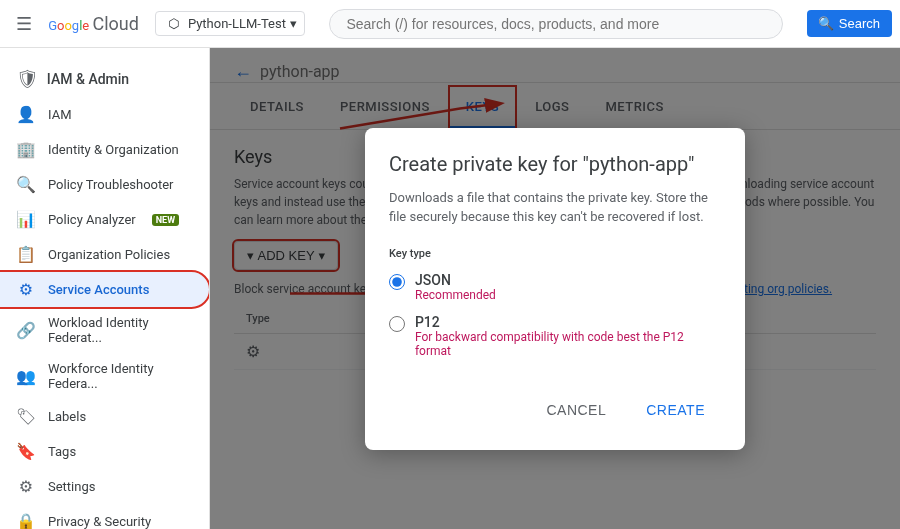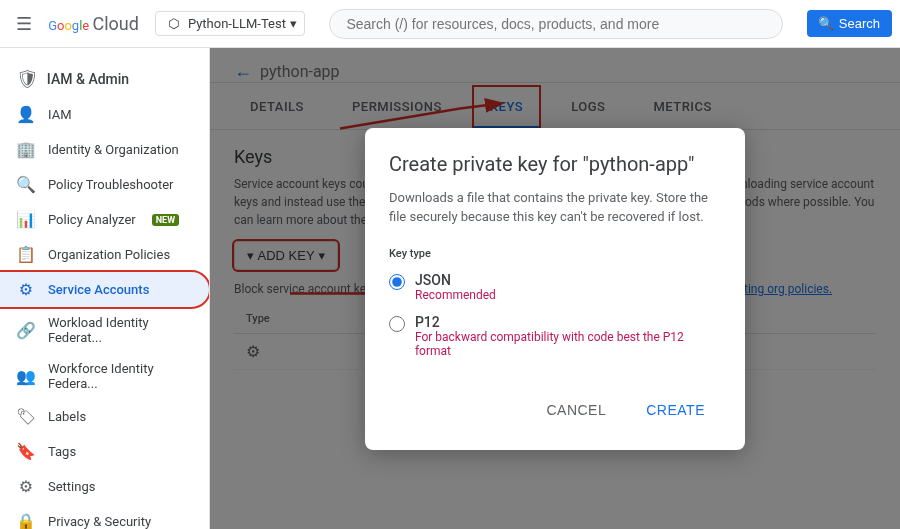--- a/index.html
+++ b/index.html
@@ -94,21 +94,21 @@
       position: relative;
     }
     .content-header {
       padding: 12px 24px 0;
       display: flex; align-items: center; gap: 8px;
       border-bottom: 1px solid #e0e0e0;
     }
     .back-btn { color: #1a73e8; cursor: pointer; font-size: 18px; }
     .page-title { font-size: 16px; font-weight: 400; color: #737373; }
     .tabs-bar {
-      display: flex; gap: 16px;
+      display: flex; gap: 4px;
       padding: 0 24px;
       border-bottom: 1px solid #e0e0e0;
       margin-top: 4px;
     }
     .tab {
       padding: 12px 16px;
       font-size: 13px; font-weight: 500; color: #5f6368;
       cursor: pointer; border-bottom: 3px solid transparent;
       text-transform: uppercase; letter-spacing: 0.5px;
     }

